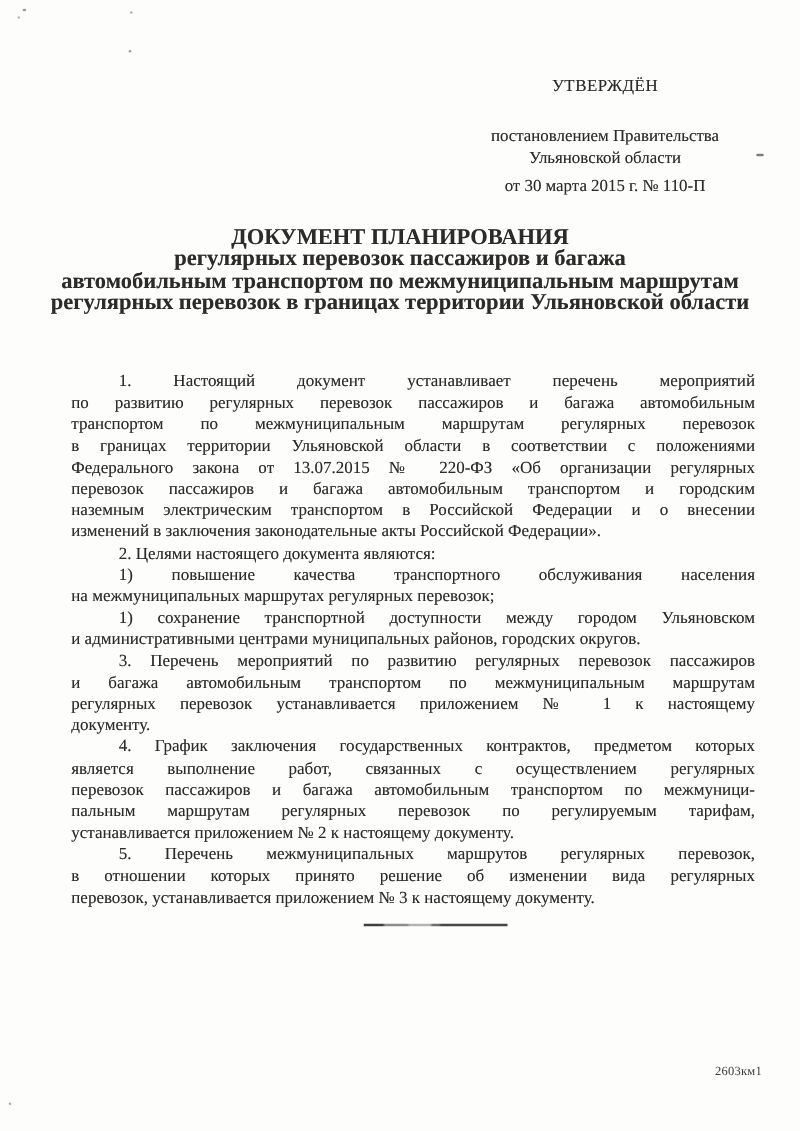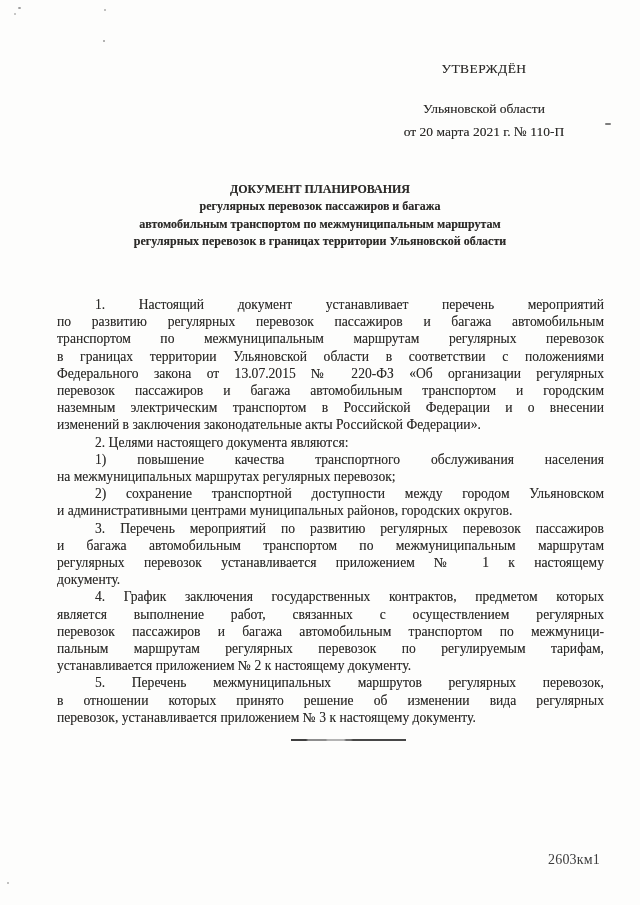--- a/index.html
+++ b/index.html
@@ -20,66 +20,67 @@
     font-size: 13.5px;
     line-height: 17px;
   }
   .approved { letter-spacing: 0.4px; margin-bottom: 23px; }
   .datenum  { margin-top: 6px; }
   .title {
     position: absolute;
     top: 181px; left: 40px; width: 560px;
     text-align: center;
     font-weight: bold;
-    font-size: 12px;
+    font-size: 18px;
     line-height: 17.4px;
   }
   .body-text {
     position: absolute;
     top: 296px; left: 57px; width: 547px;
     font-size: 13.6px;
     line-height: 17.2px;
   }
   .line { min-height: 17.2px; }
   .line.first { text-indent: 38px; }
   .line.just  { text-align: justify; text-align-last: justify; }
   .divider {
     position: absolute;
     top: 739px; left: 291px; width: 115px; height: 2px;
     background: linear-gradient(90deg,
       #3f3f3f 0 13%, #8d8d8d 15% 30%, #b4b4b4 32% 46%,
       #6f6f6f 48% 52%, #474747 54% 100%);
   }
   .print-code {
     position: absolute;
-    top: 852px; left: 548px;
-    font-size: 14px;
+    top: 852px; left: 572px;
+    font-size: 10px;
     color: #3c3c3c;
     letter-spacing: 0.2px;
     text-shadow: none;
   }
   .speck { position: absolute; background: #9a9a9a; border-radius: 50%; }
   .speck.s1 { left: 18px;  top: 7px;   width: 3px; height: 2px; }
   .speck.s2 { left: 14px;  top: 13px;  width: 2px; height: 2px; background: #b5b5b5; }
   .speck.s3 { left: 104px; top: 9px;   width: 2px; height: 2px; background: #ababab; }
   .speck.s4 { left: 103px; top: 40px;  width: 2px; height: 2px; }
   .speck.s5 { left: 605px; top: 123px; width: 6px; height: 2px; border-radius: 1px; background: #7d7d7d; }
   .speck.s6 { left: 7px;   top: 882px; width: 2px; height: 2px; background: #acacac; }
 </style>
 </head>
 <body>
 
 <div class="page">
 
   <div class="approval">
     <div class="approved">УТВЕРЖДЁН</div>
     <div class="authority">
+      <div>постановлением Правительства</div>
       <div>Ульяновской области</div>
     </div>
-    <div class="datenum">от 20 марта 2021 г. № 110-П</div>
+    <div class="datenum">от 30 марта 2015 г. № 110-П</div>
   </div>
 
   <div class="title">
     <div>ДОКУМЕНТ ПЛАНИРОВАНИЯ</div>
     <div>регулярных перевозок пассажиров и багажа</div>
     <div>автомобильным транспортом по межмуниципальным маршрутам</div>
     <div>регулярных перевозок в границах территории Ульяновской области</div>
   </div>
 
   <div class="body-text">
@@ -87,21 +88,21 @@
       <div class="line just">по развитию регулярных перевозок пассажиров и багажа автомобильным</div>
       <div class="line just">транспортом по межмуниципальным маршрутам регулярных перевозок</div>
       <div class="line just">в границах территории Ульяновской области в соответствии с положениями</div>
       <div class="line just">Федерального закона от 13.07.2015 № 220-ФЗ «Об организации регулярных</div>
       <div class="line just">перевозок пассажиров и багажа автомобильным транспортом и городским</div>
       <div class="line just">наземным электрическим транспортом в Российской Федерации и о внесении</div>
       <div class="line">изменений в заключения законодательные акты Российской Федерации».</div>
       <div class="line first">2. Целями настоящего документа являются:</div>
       <div class="line first just">1) повышение качества транспортного обслуживания населения</div>
       <div class="line">на межмуниципальных маршрутах регулярных перевозок;</div>
-      <div class="line first just">2) сохранение транспортной доступности между городом Ульяновском</div>
+      <div class="line first just">1) сохранение транспортной доступности между городом Ульяновском</div>
       <div class="line">и административными центрами муниципальных районов, городских округов.</div>
       <div class="line first just">3. Перечень мероприятий по развитию регулярных перевозок пассажиров</div>
       <div class="line just">и багажа автомобильным транспортом по межмуниципальным маршрутам</div>
       <div class="line just">регулярных перевозок устанавливается приложением № 1 к настоящему</div>
       <div class="line">документу.</div>
       <div class="line first just">4. График заключения государственных контрактов, предметом которых</div>
       <div class="line just">является выполнение работ, связанных с осуществлением регулярных</div>
       <div class="line just">перевозок пассажиров и багажа автомобильным транспортом по межмуници-</div>
       <div class="line just">пальным маршрутам регулярных перевозок по регулируемым тарифам,</div>
       <div class="line">устанавливается приложением № 2 к настоящему документу.</div>

